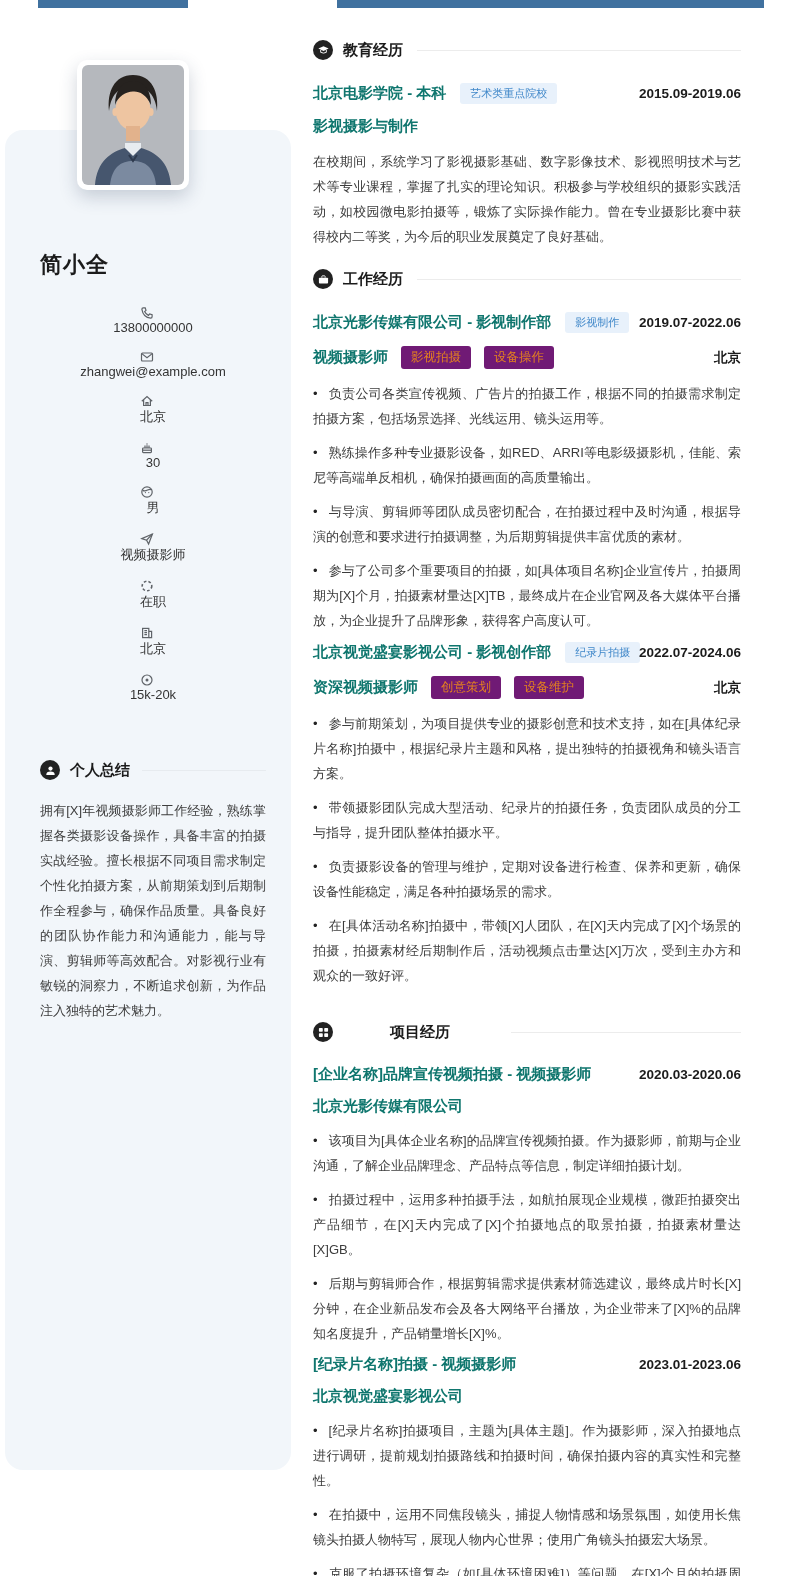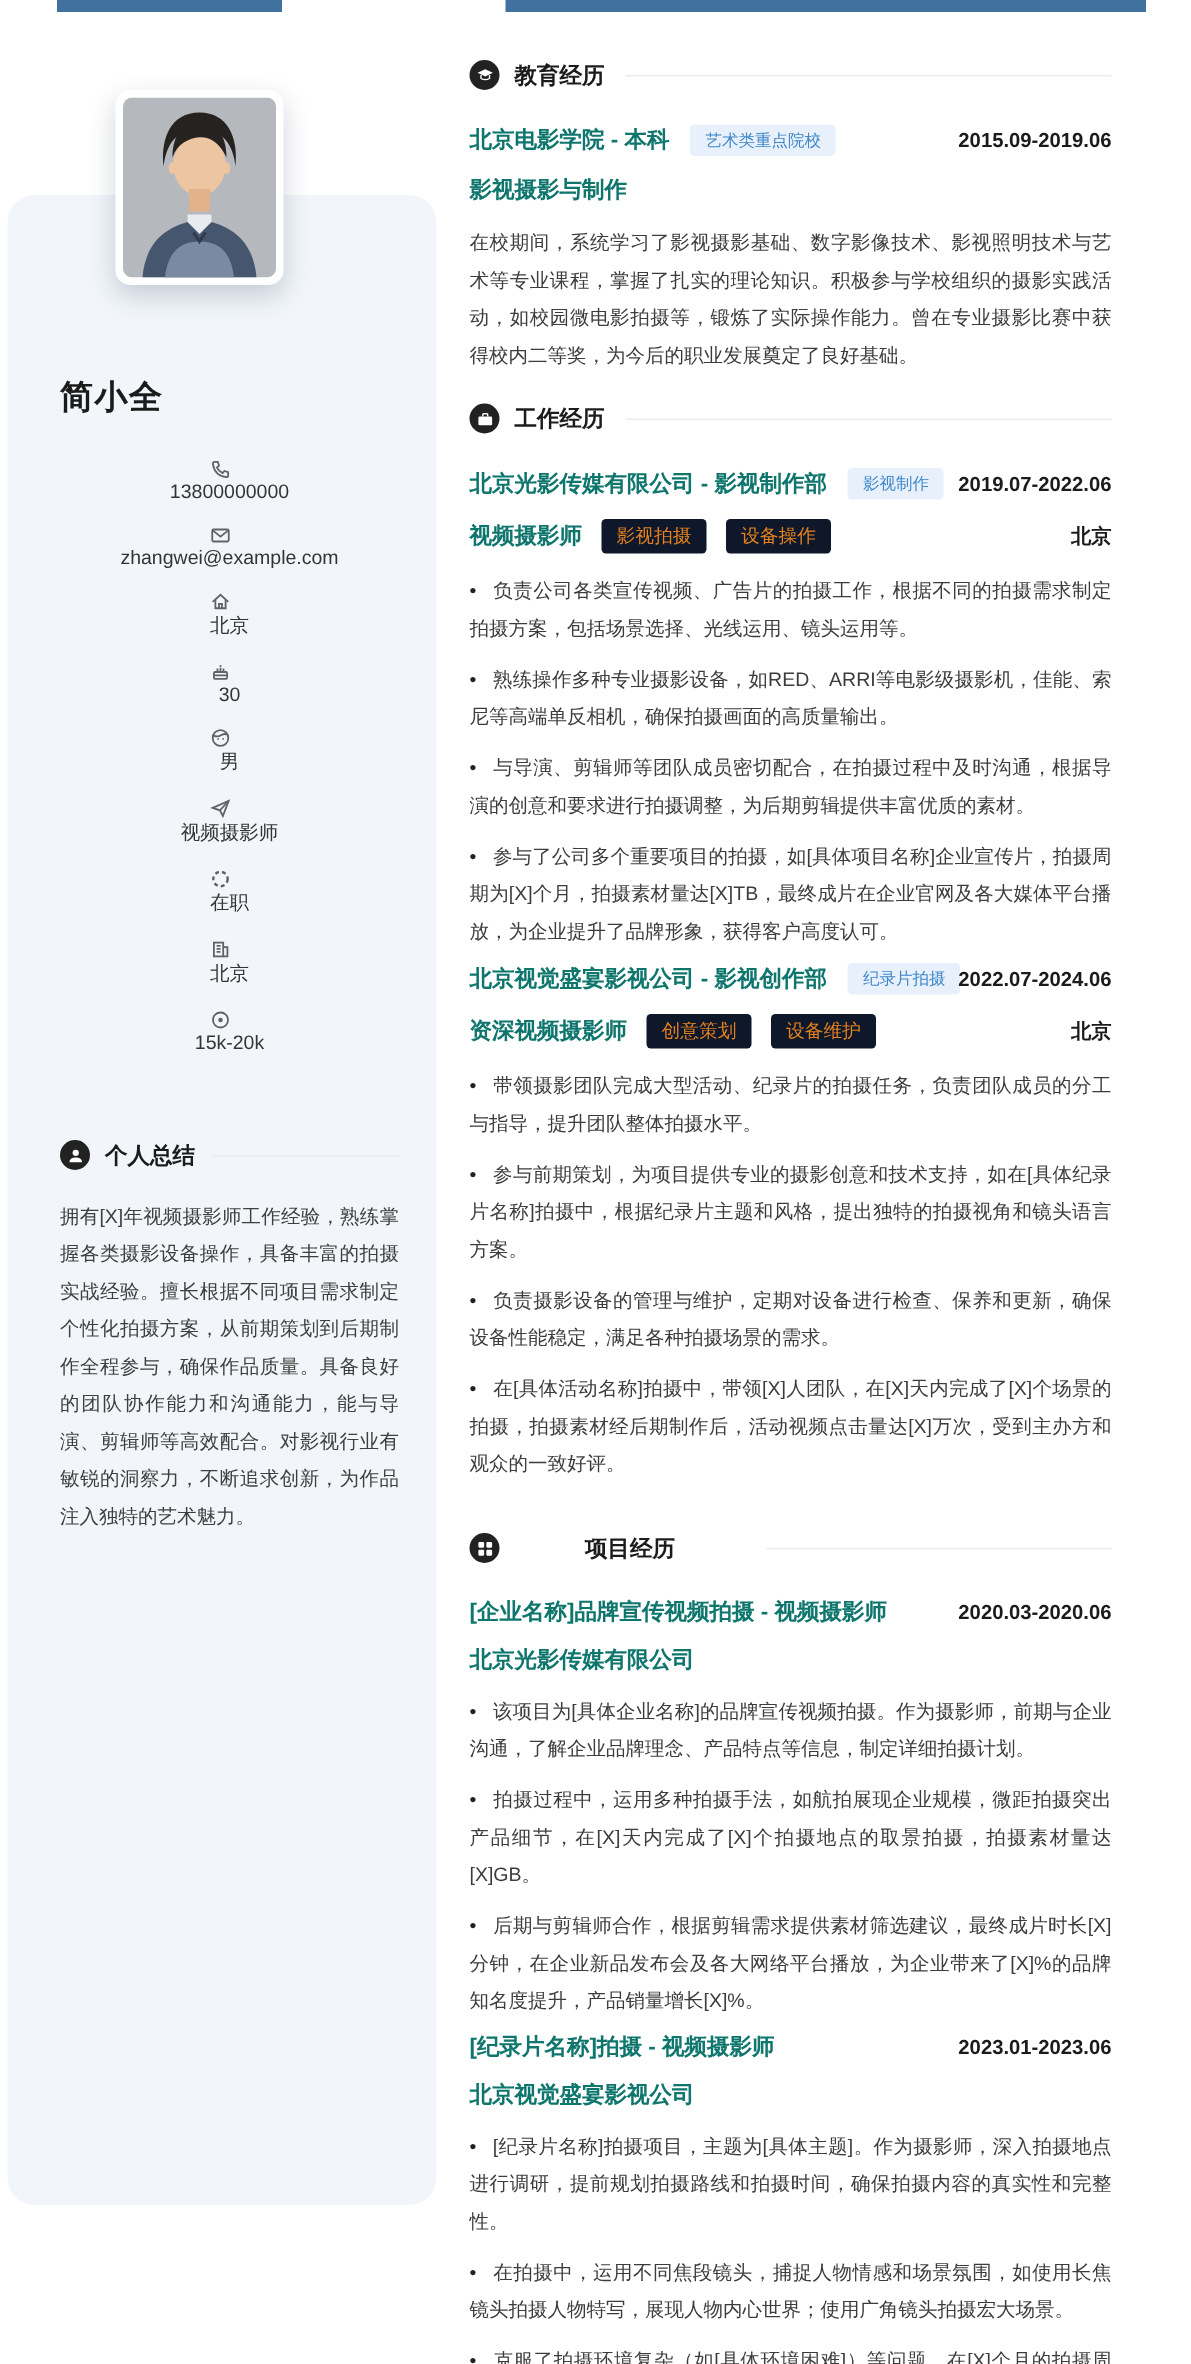--- a/index.html
+++ b/index.html
@@ -44,21 +44,21 @@
   .sec-head .sec-line{flex:1;height:1px;background:#ececec;margin-left:14px;}
 
   
   .main{position:absolute;left:313px;top:40px;width:428px;}
   .entry-head{display:flex;align-items:center;justify-content:space-between;margin-top:23px;}
   .eh-left{display:flex;align-items:center;min-width:0;}
   .ename{font-size:15px;font-weight:bold;color:#0f766e;white-space:nowrap;}
   .edate{font-size:13.5px;font-weight:bold;color:#1b1b1b;white-space:nowrap;}
   .badge-blue{margin-left:14px;background:#e8f1fb;color:#3f87c9;font-size:11px;padding:3px 10px;border-radius:3px;white-space:nowrap;}
   .pos-row{display:flex;align-items:center;justify-content:space-between;margin-top:13px;}
-  .tag-orange{margin-left:13px;background:#0f172a;color:#e5821e;font-size:12.5px;padding:3px 10px;border-radius:3px;white-space:nowrap;font-family:Liberation Serif, serif;}
+  .tag-orange{margin-left:13px;background:#701a75;color:#e5821e;font-size:12.5px;padding:3px 10px;border-radius:3px;white-space:nowrap;font-family:Liberation Serif, serif;}
   .para{margin-top:13px;line-height:25px;color:#3c3c3c;text-align:justify;}
   ul.blist{list-style:none;margin:12px 0 0 0;padding:0;}
   ul.blist li{line-height:25px;color:#3c3c3c;margin-bottom:9px;text-align:justify;}
   ul.blist li::before{content:"•";margin-right:11px;color:#222;}
   .gap-job{margin-top:4px;}
 
   .mt-work{margin-top:20px;}
   .mt-proj{margin-top:34px;gap:47px;}
 </style>
 </head>
@@ -260,22 +260,22 @@
   </div>
   <div class="pos-row">
     <span class="eh-left">
       <span class="ename">资深视频摄影师</span>
       <span class="tag-orange">创意策划</span>
       <span class="tag-orange">设备维护</span>
     </span>
     <span class="edate">北京</span>
   </div>
   <ul class="blist">
+    <li>参与前期策划，为项目提供专业的摄影创意和技术支持，如在[具体纪录片名称]拍摄中，根据纪录片主题和风格，提出独特的拍摄视角和镜头语言方案。</li>
     <li>带领摄影团队完成大型活动、纪录片的拍摄任务，负责团队成员的分工与指导，提升团队整体拍摄水平。</li>
-    <li>参与前期策划，为项目提供专业的摄影创意和技术支持，如在[具体纪录片名称]拍摄中，根据纪录片主题和风格，提出独特的拍摄视角和镜头语言方案。</li>
     <li>负责摄影设备的管理与维护，定期对设备进行检查、保养和更新，确保设备性能稳定，满足各种拍摄场景的需求。</li>
     <li>在[具体活动名称]拍摄中，带领[X]人团队，在[X]天内完成了[X]个场景的拍摄，拍摄素材经后期制作后，活动视频点击量达[X]万次，受到主办方和观众的一致好评。</li>
   </ul>
 
   <div class="sec-head mt-proj">
     <span class="sec-ic">
       <svg viewBox="0 0 12 12">
           <rect x="1" y="1" width="4.2" height="4.2" rx="0.8" fill="#fff"></rect>
           <rect x="6.8" y="1" width="4.2" height="4.2" rx="0.8" fill="#fff"></rect>
           <rect x="1" y="6.8" width="4.2" height="4.2" rx="0.8" fill="#fff"></rect>

